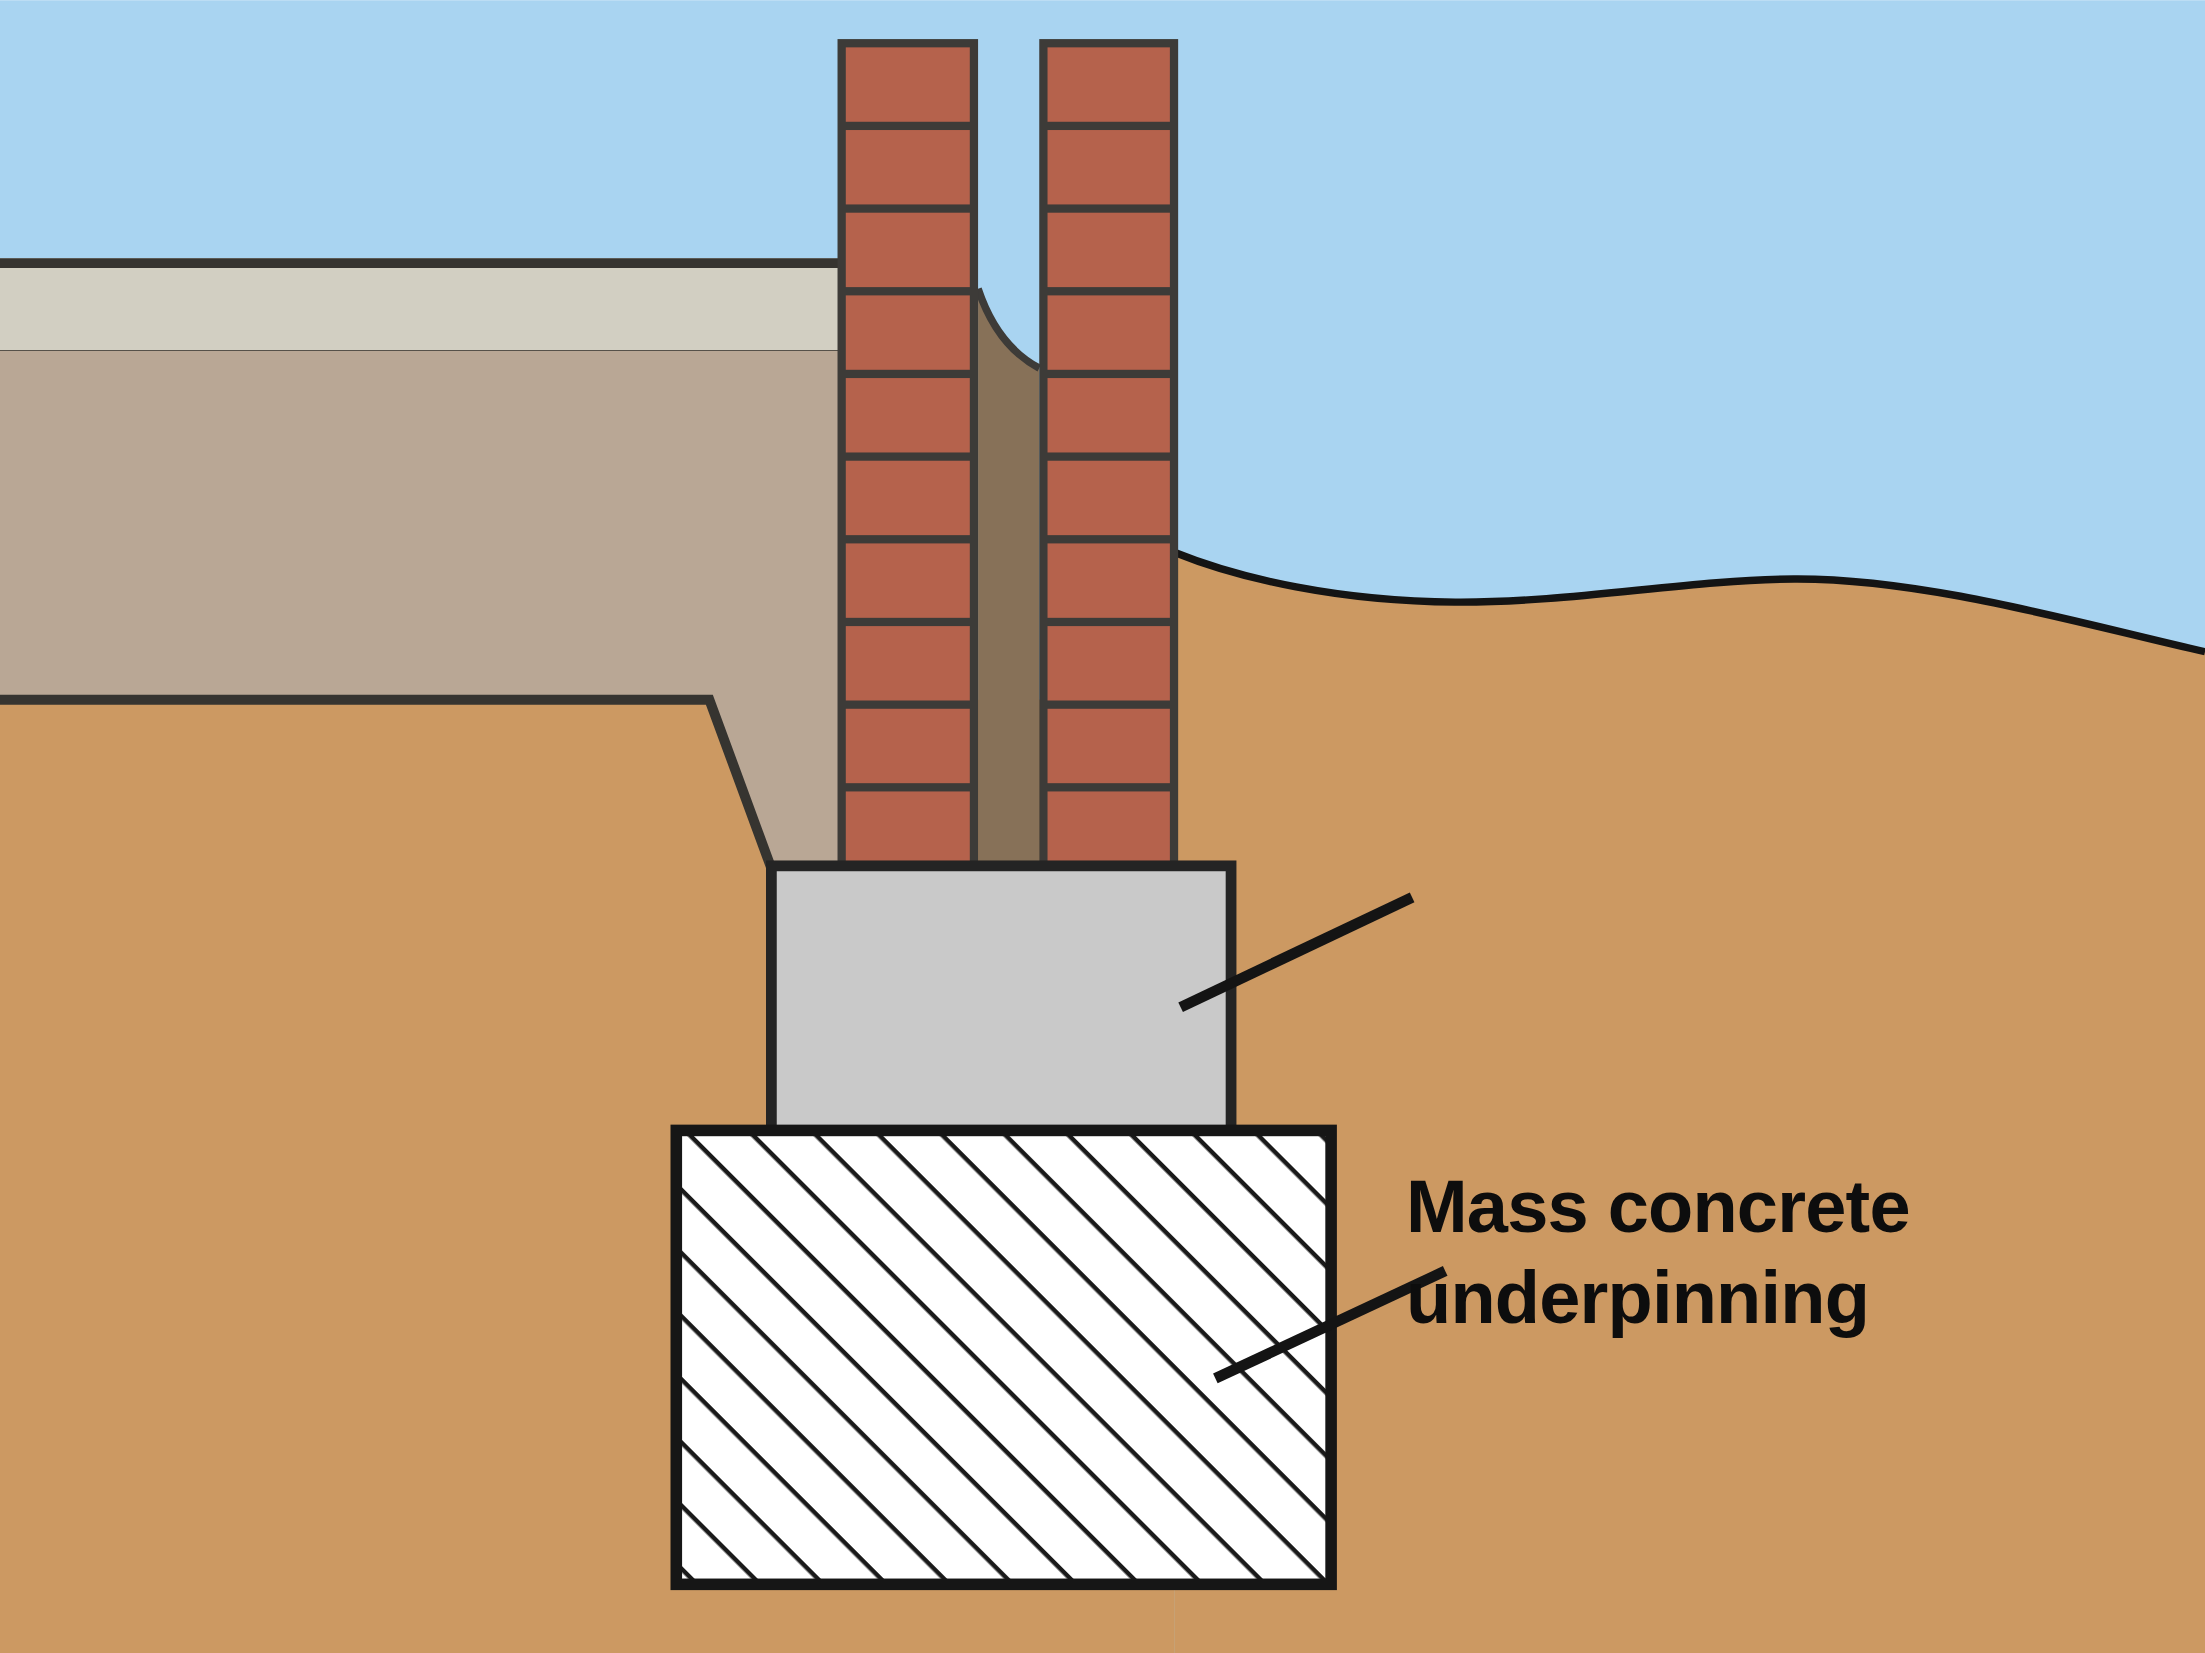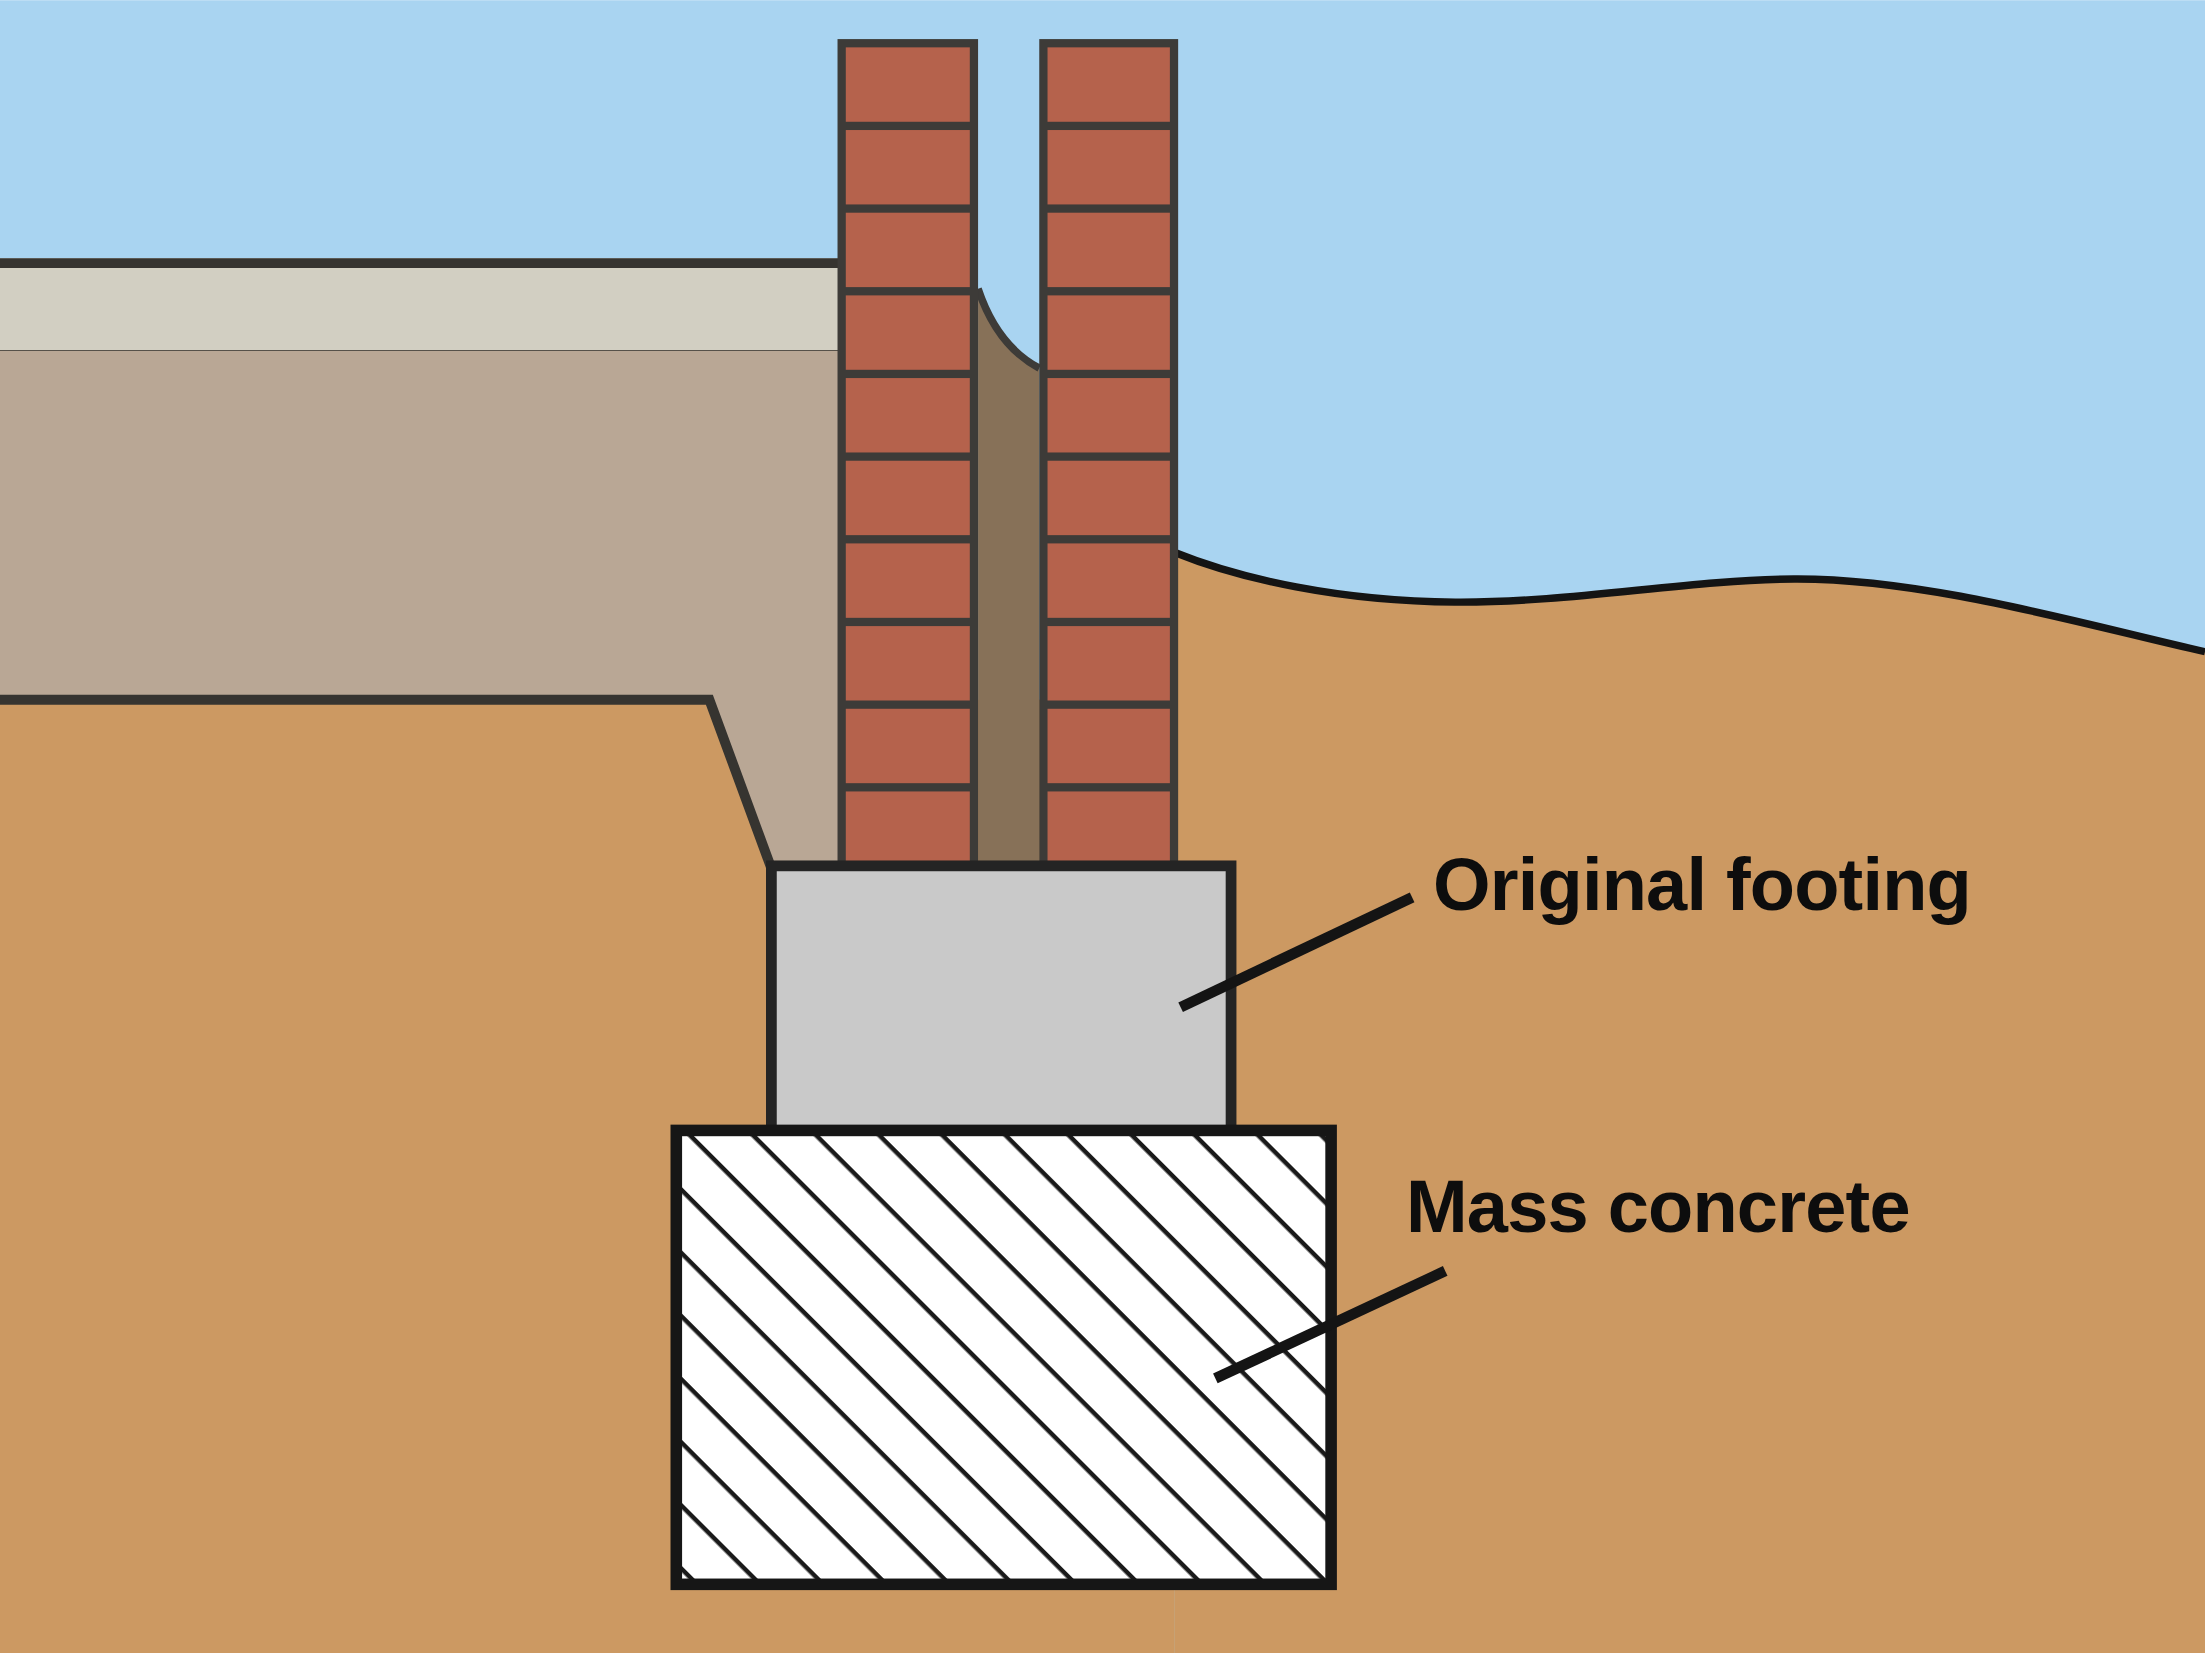--- a/index.html
+++ b/index.html
@@ -101,19 +101,19 @@
     </g>
 
     <rect x="933" y="1047" width="556" height="320" class="fill-footing"></rect>
 
     <rect x="818" y="1367" width="792" height="549" class="hatch-rect"></rect>
 
     <path d="M 1428 1218 L 1708 1085" class="leader"></path>
     <path d="M 1470 1667 L 1748 1537" class="leader"></path>
   </svg>
 
-  <div class="label label-single" style="left:1433px; top:848px;">Original footing</div>
 
   <div class="label label-multi" style="left:1406px; top:1161px; width:653px;">
     <div>Mass concrete</div>
+    <div>underpinning</div>
   </div>
 </div>
 
 
 </body></html>

